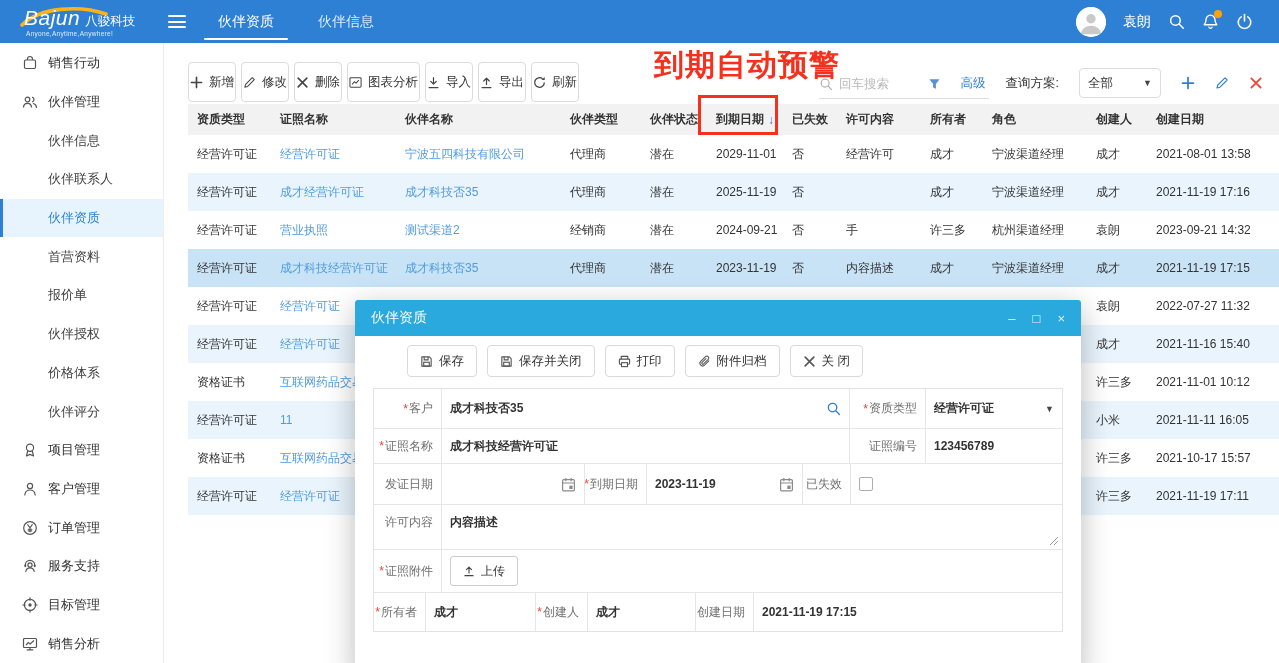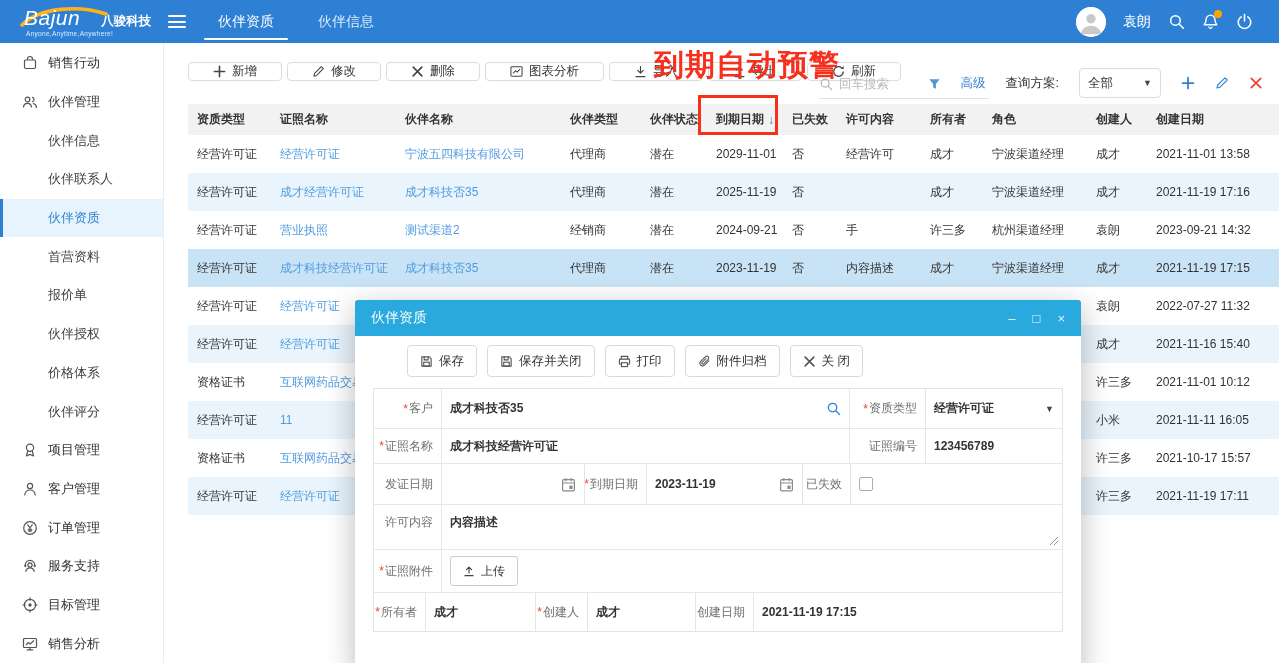--- a/index.html
+++ b/index.html
@@ -4,21 +4,21 @@
 <style>
 * { margin:0; padding:0; box-sizing:border-box; }
 body { font-family:"Liberation Sans","DejaVu Sans",sans-serif; background:#fff; }
 .app { position:relative; width:1279px; height:663px; overflow:hidden; background:#fff; color:#333; }
 
 
 .navbar { position:absolute; left:0; top:0; right:0; height:43px; background:#2e80d4; display:flex; align-items:center; z-index:30; }
 .logo { position:relative; width:156px; padding-left:24px; color:#fff; flex:none; }
 .logo-row { display:flex; align-items:baseline; gap:5px; position:relative; z-index:1; }
 .brand { font-size:21px; font-weight:normal; font-style:italic; letter-spacing:.5px; }
-.brand-cn { font-size:12.5px; font-weight:bold;margin-left:16px; }
+.brand-cn { font-size:12.5px; font-weight:normal; }
 .tagline { font-size:6.5px; color:rgba(255,255,255,.85); letter-spacing:.3px; margin-left:2px; }
 .swoosh { position:absolute; left:18px; top:-1px; z-index:0; }
 .hamburger { width:18px; margin-left:12px; display:flex; flex-direction:column; gap:3.5px; cursor:pointer; flex:none; }
 .hamburger span { display:block; height:2px; background:#fff; border-radius:1px; }
 .nav-tabs { display:flex; height:100%; margin-left:10px; }
 .nav-tab { padding:0 22px; display:flex; align-items:center; color:#dcebfa; font-size:14px; position:relative; cursor:pointer; white-space:nowrap; }
 .nav-tab.active { color:#fff; }
 .nav-tab.active::after { content:""; position:absolute; left:8px; right:8px; bottom:3px; height:2.5px; background:#fff; border-radius:1px; }
 .nav-right { margin-left:auto; display:flex; align-items:center; gap:17px; padding-right:26px; }
 .avatar { width:30px; height:30px; border-radius:50%; overflow:hidden; background:#fff; flex:none; }
@@ -33,21 +33,21 @@
 .side-item { height:38.7px; display:flex; align-items:center; gap:10px; padding-left:22px; font-size:13px; color:#333; cursor:pointer; position:relative; white-space:nowrap; }
 .side-item .s-ico { width:16px; height:16px; color:#555; flex:none; }
 .side-item .s-ico svg { width:16px; height:16px; display:block; }
 .side-sub { padding-left:48px; color:#404040; }
 .side-sub.active { background:#e8f4fd; color:#2e80d4; }
 .side-sub.active::before { content:""; position:absolute; left:0; top:0; bottom:0; width:3px; background:#2e80d4; }
 
 
 .main { position:absolute; left:164px; top:43px; right:0; bottom:0; background:#fff; }
 .toolbar { position:absolute; left:24px; top:19px; display:flex; gap:5px; }
-.tbtn { display:inline-flex; align-items:center; gap:6px; height:19px; padding:0 24px; border:1px solid #dcdcdc; border-radius:4px; background:#fff; font-size:12.5px; color:#333; cursor:pointer; white-space:nowrap; }
+.tbtn { display:inline-flex; align-items:center; gap:6px; height:40px; padding:0 1px; border:1px solid #dcdcdc; border-radius:4px; background:#fff; font-size:12.5px; color:#333; cursor:pointer; white-space:nowrap; }
 .tbtn .ico { width:13px; height:13px; color:#444; display:inline-flex; }
 .tbtn .ico svg { width:13px; height:13px; }
 .search-wrap { position:absolute; left:655px; top:26px; width:170px; height:30px; border-bottom:1px solid #e0e0e0; display:flex; align-items:center; gap:6px; color:#b9b9b9; }
 .search-wrap .ico { width:14px; height:14px; color:#b0b0b0; flex:none; }
 .search-wrap .ico svg { width:14px; height:14px; }
 .search-input { border:none; outline:none; background:transparent; font-size:12.5px; color:#333; width:130px; font-family:inherit; }
 .search-input::placeholder { color:#b9b9b9; }
 .filter-cluster { position:absolute; right:16px; top:25px; height:30px; display:flex; align-items:center; gap:20px; font-size:12.5px; }
 .mini-ico { display:inline-flex; width:14px; height:14px; cursor:pointer; }
 .mini-ico svg { width:14px; height:14px; }
@@ -415,21 +415,21 @@
             <div class="tcell link">经营许可证</div>
             <div class="tcell link">宁波五四科技有限公司</div>
             <div class="tcell">代理商</div>
             <div class="tcell">潜在</div>
             <div class="tcell">2029-11-01</div>
             <div class="tcell">否</div>
             <div class="tcell">经营许可</div>
             <div class="tcell">成才</div>
             <div class="tcell">宁波渠道经理</div>
             <div class="tcell">成才</div>
-            <div class="tcell">2021-11-01 13:58</div>
+            <div class="tcell">2021-08-01 13:58</div>
           </div>
           <div class="trow row-light">
             <div class="tcell">经营许可证</div>
             <div class="tcell link">成才经营许可证</div>
             <div class="tcell link">成才科技否35</div>
             <div class="tcell">代理商</div>
             <div class="tcell">潜在</div>
             <div class="tcell">2025-11-19</div>
             <div class="tcell">否</div>
             <div class="tcell"></div>

